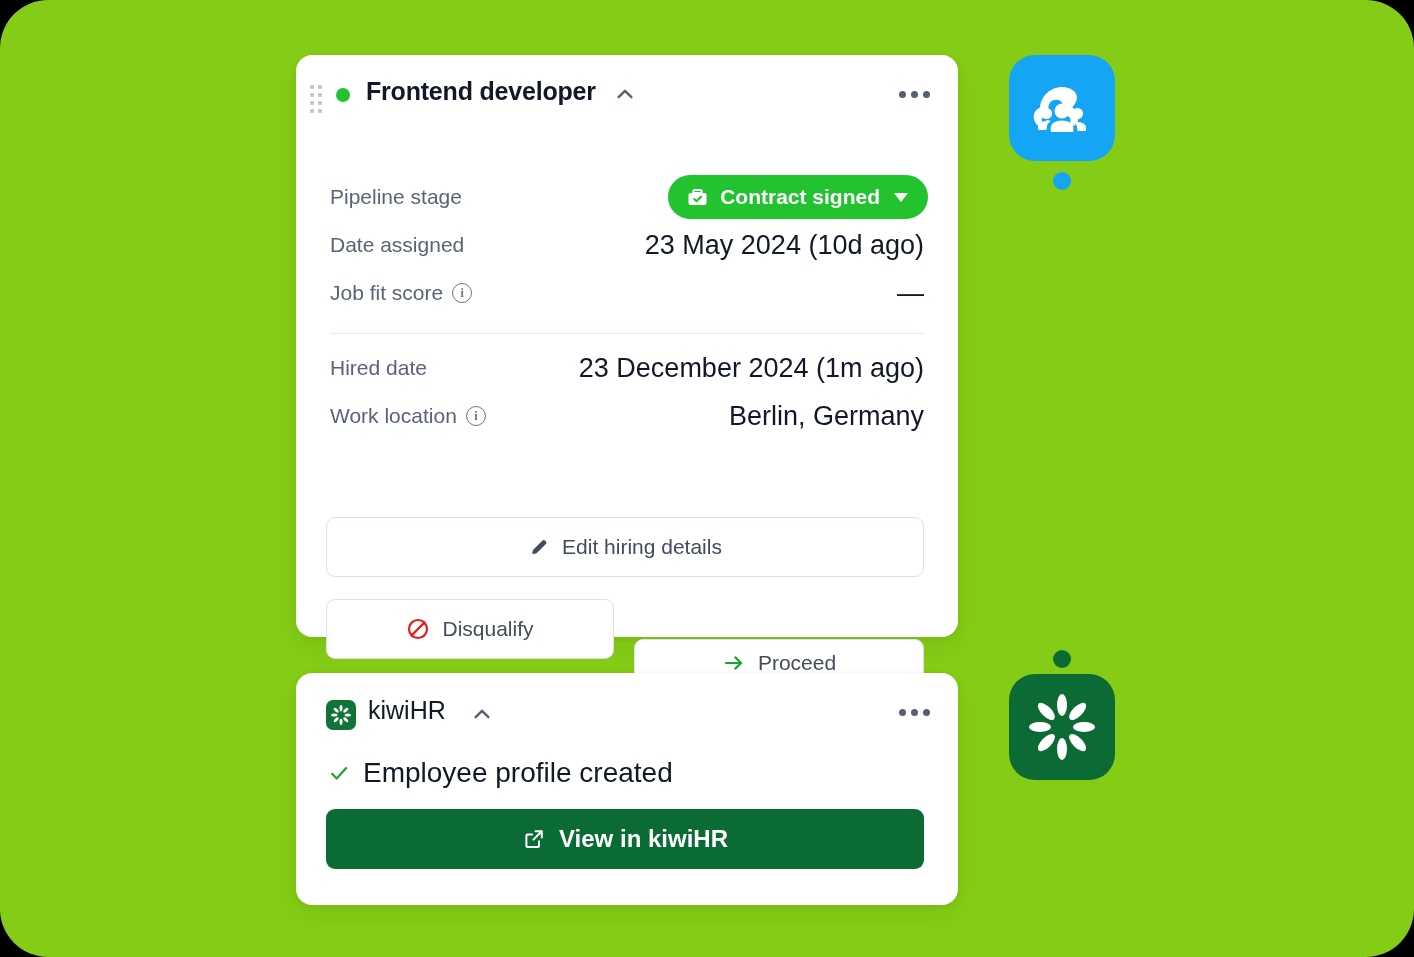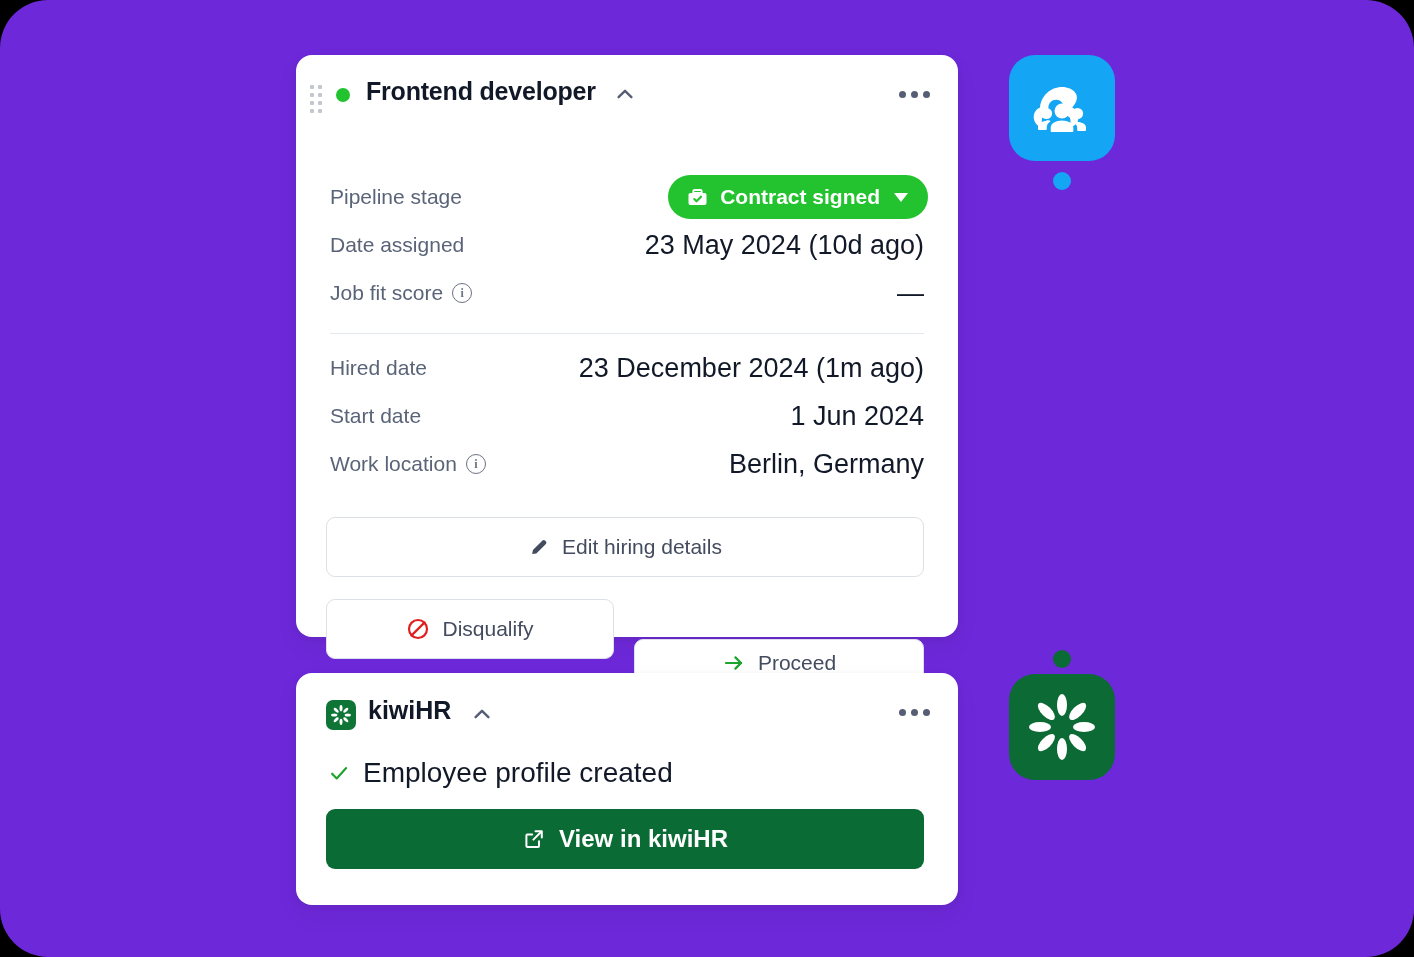--- a/index.html
+++ b/index.html
@@ -10,21 +10,21 @@
   body {
     width: 1414px;
     height: 957px;
     overflow: hidden;
     font-family: "Liberation Sans", sans-serif;
   }
   #stage {
     position: relative;
     width: 1414px;
     height: 957px;
-    background: #6d28d9;
+    background: #84cc16;
     border-radius: 48px;
     overflow: hidden;
   }
 
   
   .card {
     position: absolute;
     background: #FFFFFF;
     border-radius: 16px;
     box-shadow: 0 2px 6px rgba(30,45,20,.07), 0 10px 24px rgba(30,45,20,.05);
@@ -136,21 +136,21 @@
   #btn-proceed   { left: 338px; top: 568px; width: 290px; height: 48px; margin-top: 16px; }
 
   
   .kiwi-logo-sm {
     position: absolute; left: 30px; top: 27px;
     width: 30px; height: 30px;
     background: #0E7536; border-radius: 7px;
   }
   .kiwi-title {
     position: absolute; left: 72px; top: 23px;
-    font-size: 25px; font-weight: bold; color: #111827;
+    font-size: 25px; font-weight: normal; color: #111827;
   }
   #kiwi-chevron { left: 175px; top: 30px; }
   .kiwi-status {
     position: absolute; left: 32px; top: 84px;
     display: flex; align-items: center; gap: 13px;
     font-size: 28px; color: #111827;
   }
   #btn-view {
     position: absolute; left: 30px; top: 136px;
     width: 598px; height: 60px;
@@ -241,26 +241,20 @@
 
     <div class="fields" id="fields-bottom">
 
       <div class="row">
         <div class="label">
           <span>Hired date</span>
         </div>
         <div class="value">23 December 2024 (1m ago)</div>
       </div>
 
-      <div class="row">
-        <div class="label">
-          <span>Start date</span>
-        </div>
-        <div class="value">1 Jun 2024</div>
-      </div>
 
       <div class="row">
         <div class="label">
           <span>Work location</span>
           <span class="info-icon">i</span>
         </div>
         <div class="value">Berlin, Germany</div>
       </div>
 
     </div>

